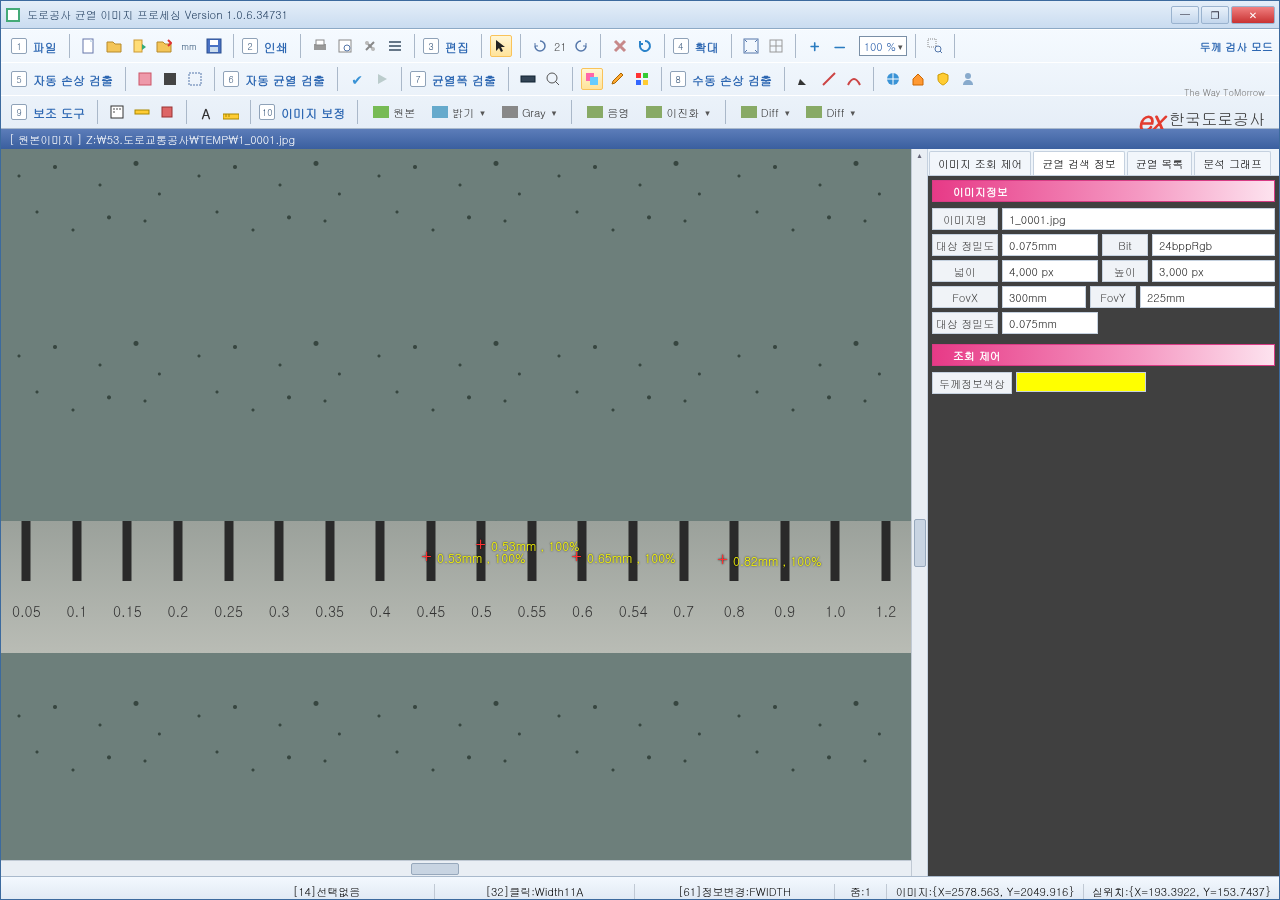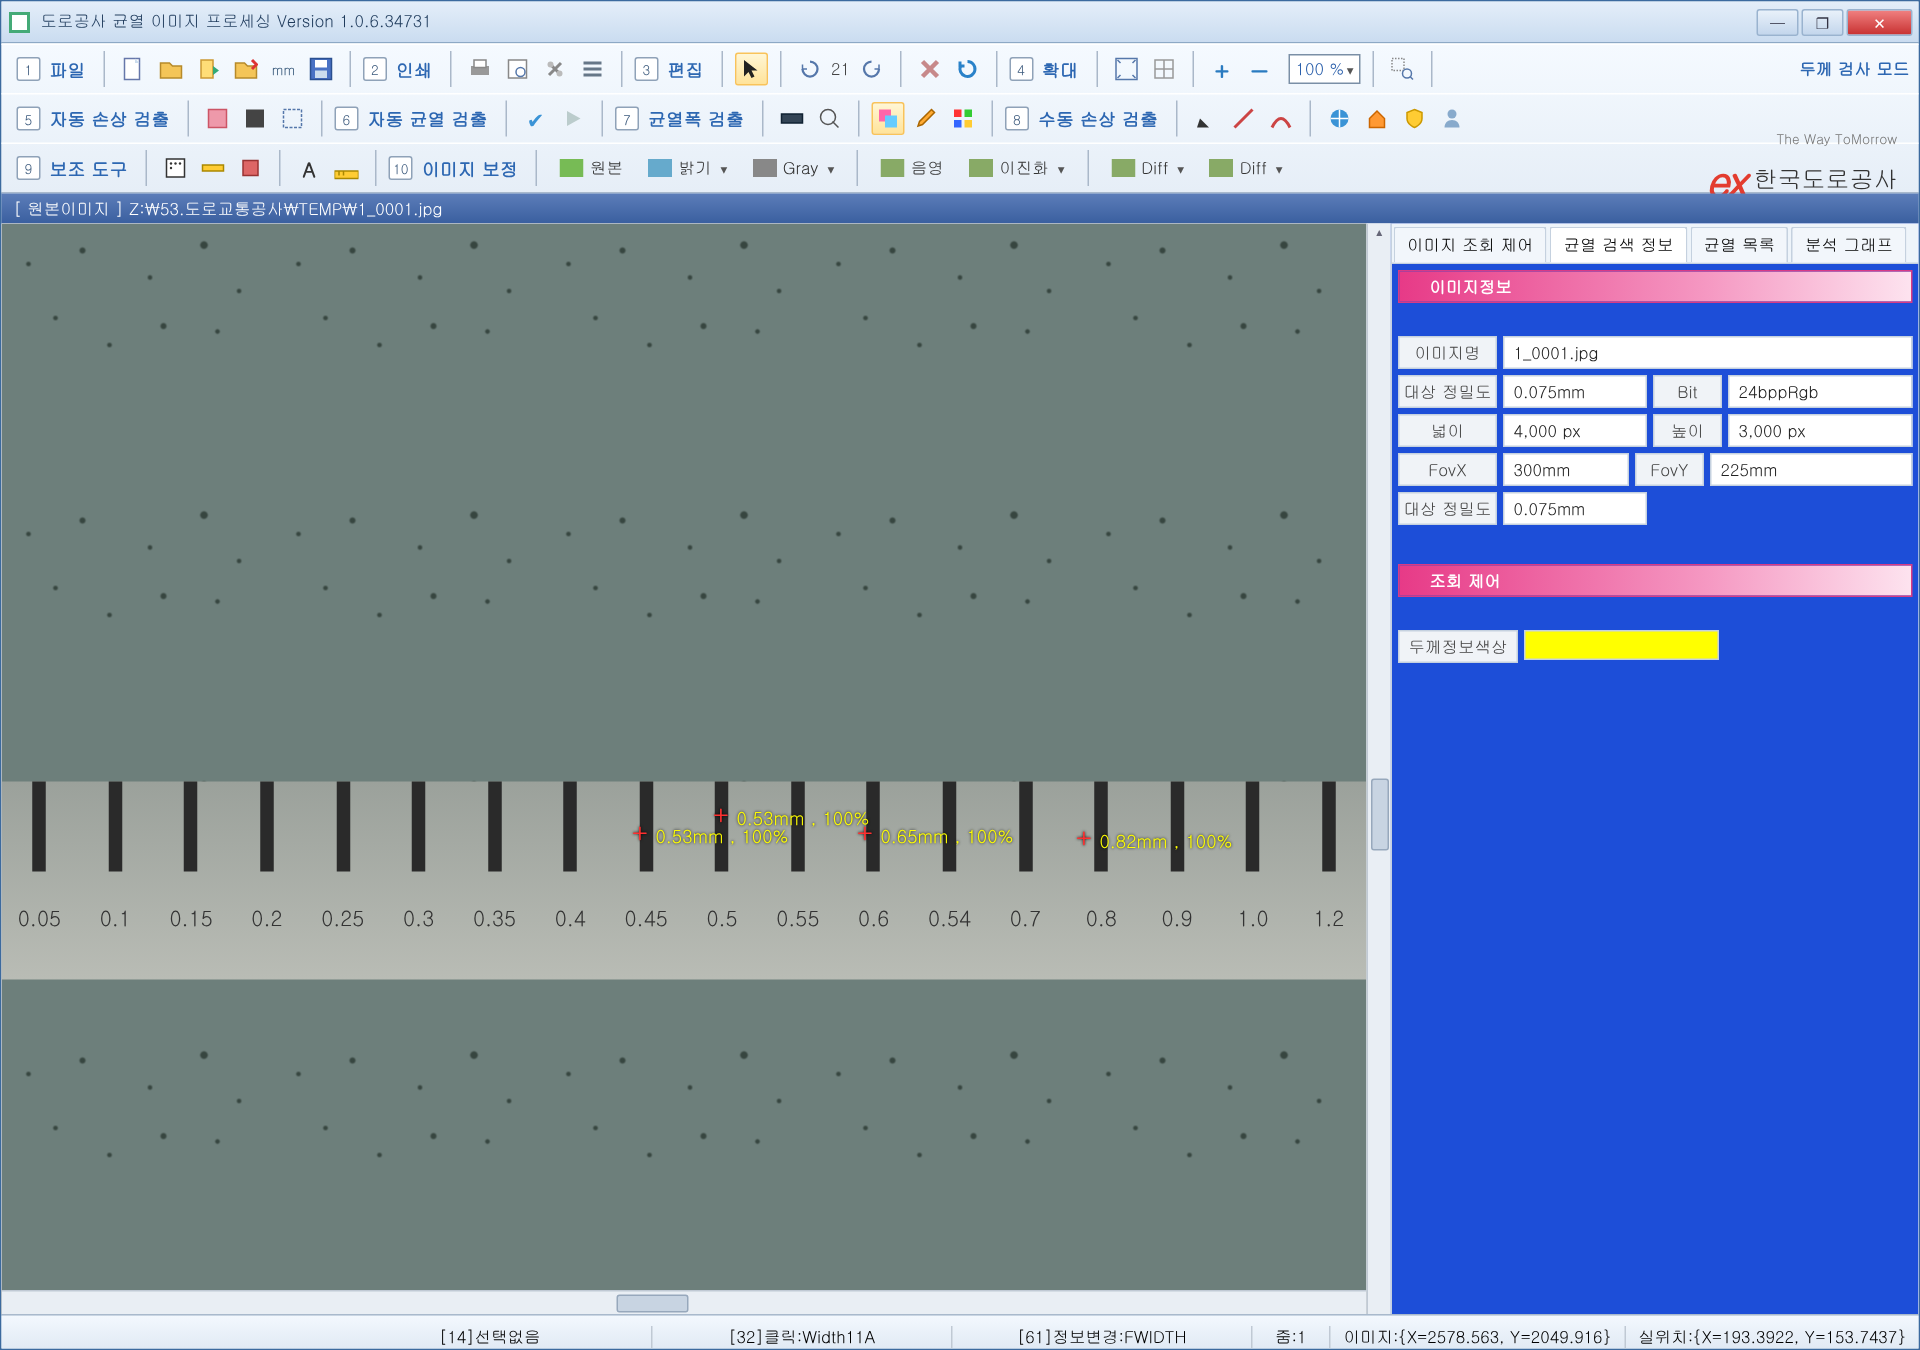--- a/index.html
+++ b/index.html
@@ -24,26 +24,26 @@
 .zoomsel{display:flex;align-items:center;background:#fff;border:1px solid #7a8fa6;height:20px;padding:0 4px;font-size:11px;color:#2a5fab}
 .rlabel{font-size:11px;color:#2d67b2;font-weight:bold}
 .logo{display:flex;align-items:center;gap:8px;padding:2px 8px}
 .logo-ex{color:#e33c2f;font-size:28px;font-weight:bold;font-style:italic;letter-spacing:-2px}
 .logo-txt{font-size:16px;color:#333}
 .tagline{font-size:9px;color:#777}
 .docheader{height:20px;background:linear-gradient(#5c7db9,#3a5f9f);color:#fff;font-size:11px;display:flex;align-items:center;padding:0 8px}
 .content{flex:1;display:flex;overflow:hidden;background:#fff}
 .imgarea{flex:1;position:relative;overflow:hidden;background:#888}
 .imgcanvas{position:absolute;inset:0}
-.sidepanel{width:352px;background:#1d4ed8;border-left:1px solid #c5d1df;display:flex;flex-direction:column}
+.sidepanel{width:352px;background:#404040;border-left:1px solid #c5d1df;display:flex;flex-direction:column}
 .tabs{display:flex;background:#eef4fa;border-bottom:1px solid #c5d1df;font-size:11px}
 .tab{padding:4px 8px;border:1px solid #c5d1df;border-bottom:none;background:#f2f6fb;margin:2px 1px 0 1px;border-radius:2px 2px 0 0;cursor:pointer}
 .tab.active{background:#fff;color:#000}
 .panelhdr{height:22px;background:linear-gradient(90deg,#e73a87,#f598c2 60%,#fde3ef);color:#fff;font-size:11px;font-weight:bold;display:flex;align-items:center;padding:0 20px;border:1px solid #d83b85;margin:4px}
-.proptable{margin:18px 4px}
+.proptable{margin:2px 4px}
 .proprow{display:flex;gap:4px;margin-bottom:4px}
 .propk{width:66px;height:22px;background:#f0f3f7;border:1px solid #c5d1df;display:flex;align-items:center;justify-content:center;font-size:11px;color:#444}
 .propv{height:22px;border:1px solid #c5d1df;background:#fff;display:flex;align-items:center;padding:0 6px;flex:1;font-size:11px;color:#222}
 .propk.sm{width:46px}
 .colorpick{background:#ffff00;border:1px solid #c5d1df;width:130px;height:20px}
 .statusbar{height:23px;background:linear-gradient(#f3f8fe,#e1eaf4);border-top:1px solid #a9b9cc;display:flex;align-items:flex-end;font-size:11px}
 .sseg{border-right:1px solid #c0c9d4;display:flex;align-items:center;justify-content:center;padding:0 8px}
 .hscroll{height:16px;background:#e9eef4;border-top:1px solid #c0c9d4;display:flex;align-items:center}
 .hscroll .thumb{height:12px;background:#c8d4e2;border:1px solid #97a8bc;border-radius:2px;margin-left:410px;width:48px}
 

